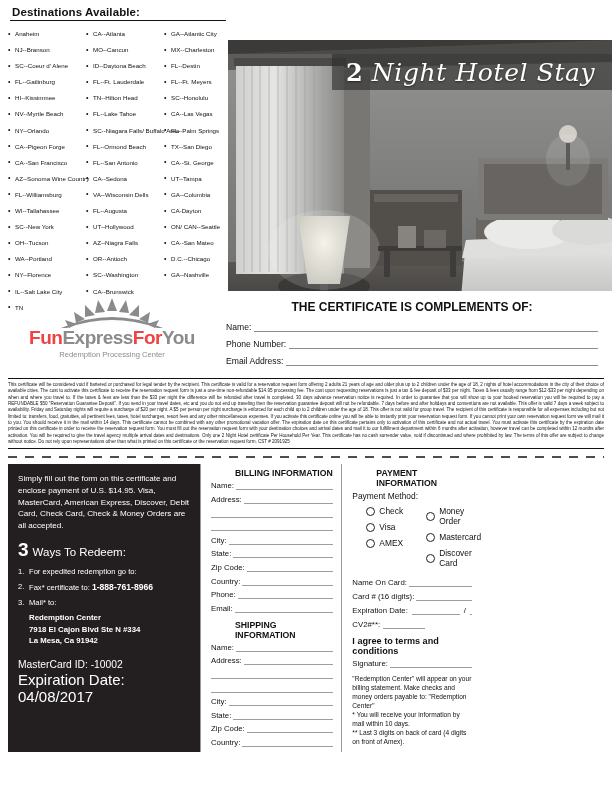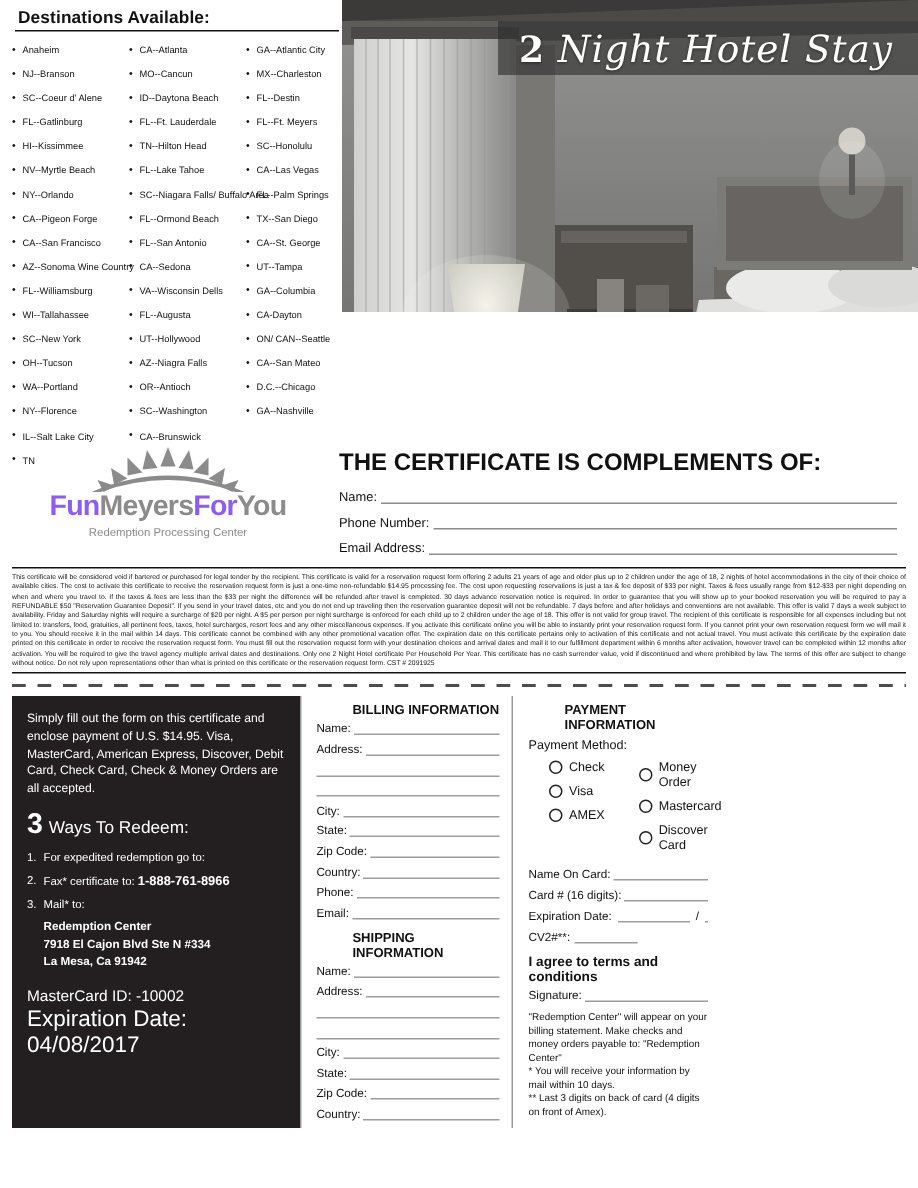--- a/index.html
+++ b/index.html
@@ -24,22 +24,23 @@
   .dcol.c2{width:78px;}
   .dcol.c3{width:70px;}
   .dest-item{white-space:nowrap;position:relative;padding-left:7px;}
   .dest-item:before{
     content:"\2022";position:absolute;left:0;top:-0.5px;font-size:7px;
   }
   .dest-item.wide{width:160px;}
 
   
   .photo{
-    position:relative;width:384px;height:208px;overflow:hidden;
+    position:relative;width:384px;height:251px;overflow:hidden;
     background:#4a4a4a;
+    margin-top:40px;
   }
   .photo .scene{position:absolute;inset:0;}
   .hdr-band{
     position:absolute;left:104px;top:14px;width:280px;height:36px;
     background:rgba(45,45,45,.62);
   }
   .hdr-text{
     position:absolute;left:118px;top:16px;width:270px;height:34px;
     color:#fff;font-family:"DejaVu Serif",serif;font-style:italic;
     font-size:25px;line-height:34px;letter-spacing:.6px;
@@ -48,26 +49,26 @@
   .hdr-text b{font-style:normal;font-weight:bold;font-size:24px;}
 
   
   .mid{display:flex;width:612px;height:86px;padding-left:8px;box-sizing:border-box;}
   .logo-wrap{width:208px;position:relative;padding-top:6px;}
   .logo-sun{position:relative;width:118px;height:30px;margin:0 auto;}
   .logo-name{
     text-align:center;font-size:19px;font-weight:bold;color:#8b8b8b;
     letter-spacing:-.5px;margin-top:-1px;font-family:"Liberation Sans",sans-serif;
   }
-  .logo-name .dark{color:#8b5cf6;}
+  .logo-name .dark{color:#ef4444;}
   .logo-sub{
     text-align:center;font-size:7.6px;color:#8b8b8b;margin-top:1px;
   }
   .compl{flex:1;padding:4px 14px 0 10px;}
-  .compl h3{font-size:16px;font-weight:bold;margin:4px 0 8px 0;}
+  .compl h3{font-size:12px;font-weight:bold;margin:4px 0 8px 0;text-align:center;}
   .frow{display:flex;align-items:flex-end;font-size:8.6px;margin-bottom:7px;}
   .frow .lbl{white-space:nowrap;}
   .frow .line{flex:1;border-bottom:1px solid #8d8d8d;height:9px;margin-left:3px;}
 
   
   .terms{padding:0 8px;}
   .terms-top{height:1px;background:#111;margin-bottom:3px;}
   .terms-head{display:flex;align-items:center;gap:5px;margin-bottom:2px;}
   .terms-head h4{font-size:10.5px;font-weight:bold;margin:0;white-space:nowrap;}
   .terms-head .hline{flex:1;height:1px;background:#111;}
@@ -299,21 +300,21 @@
             <polygon points="86,7 86,19 76,17"></polygon>
             <polygon points="21,14 32,21 23,25"></polygon>
             <polygon points="97,14 95,25 86,21"></polygon>
             <polygon points="12,22 24,26 16,30"></polygon>
             <polygon points="106,22 102,30 94,26"></polygon>
           </g>
           <path d="M8 30 Q59 8 110 30 L104 30 Q59 14 14 30 Z" fill="#8b8b8b"></path>
         </svg>
       </div>
       <div class="logo-name">
-        <span class="dark">Fun</span><span>Meyers</span><span class="dark">For</span><span>You</span>
+        <span class="dark">Fun</span><span>Express</span><span class="dark">For</span><span>You</span>
       </div>
       <div class="logo-sub">Redemption Processing Center</div>
     </div>
 
     <div class="compl">
       <h3>THE CERTIFICATE IS COMPLEMENTS OF:</h3>
       <div id="compl-fields">
           <div class="frow">
             <span class="lbl">Name:</span>
             <span class="line"></span>

